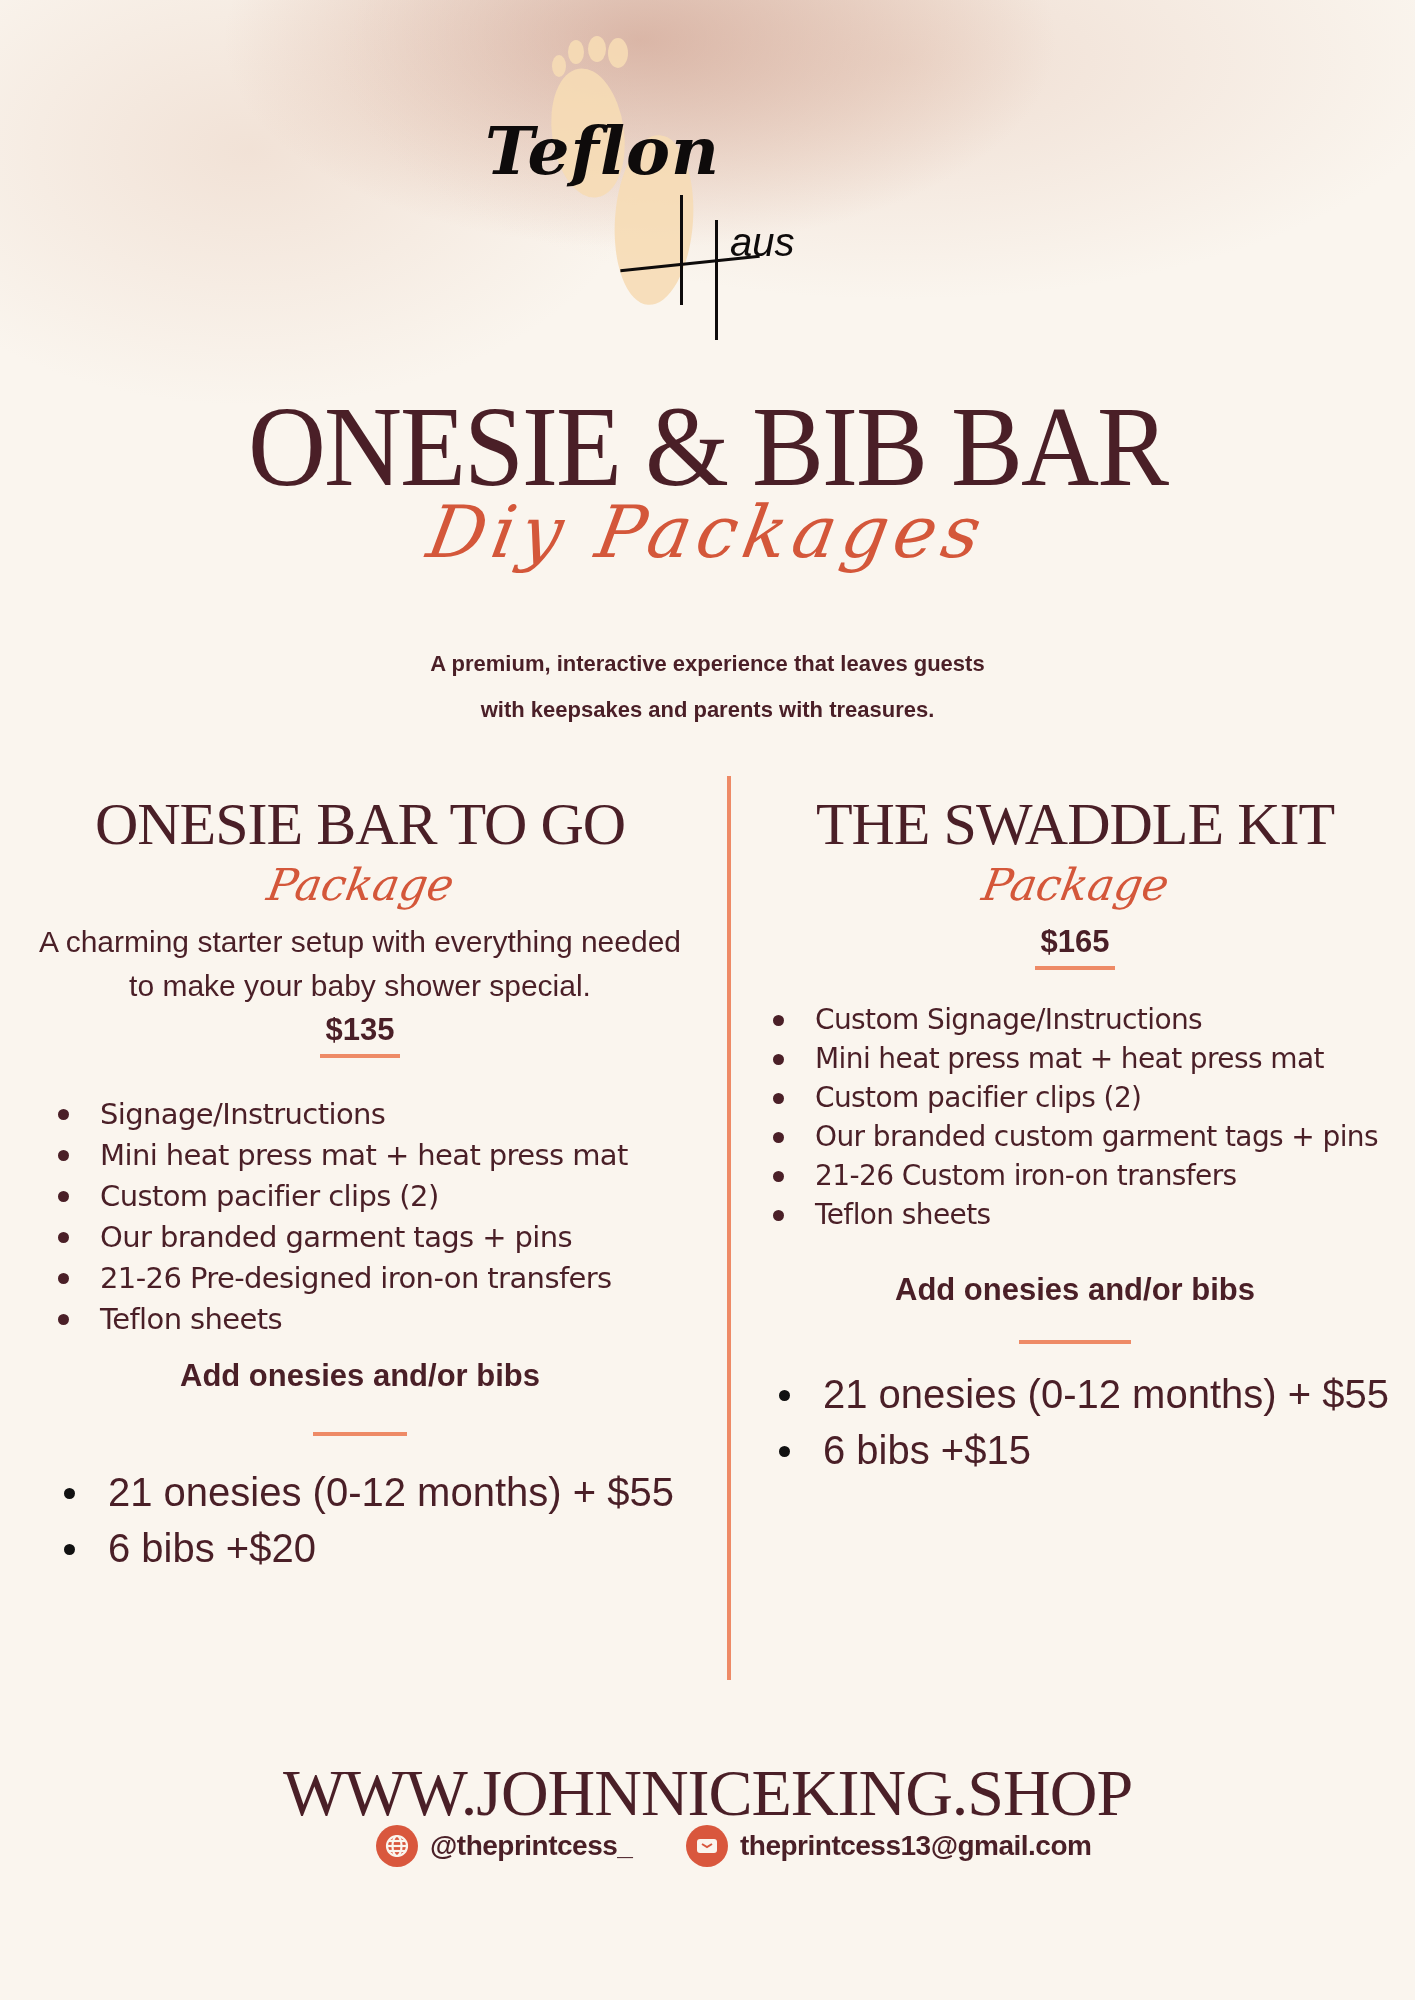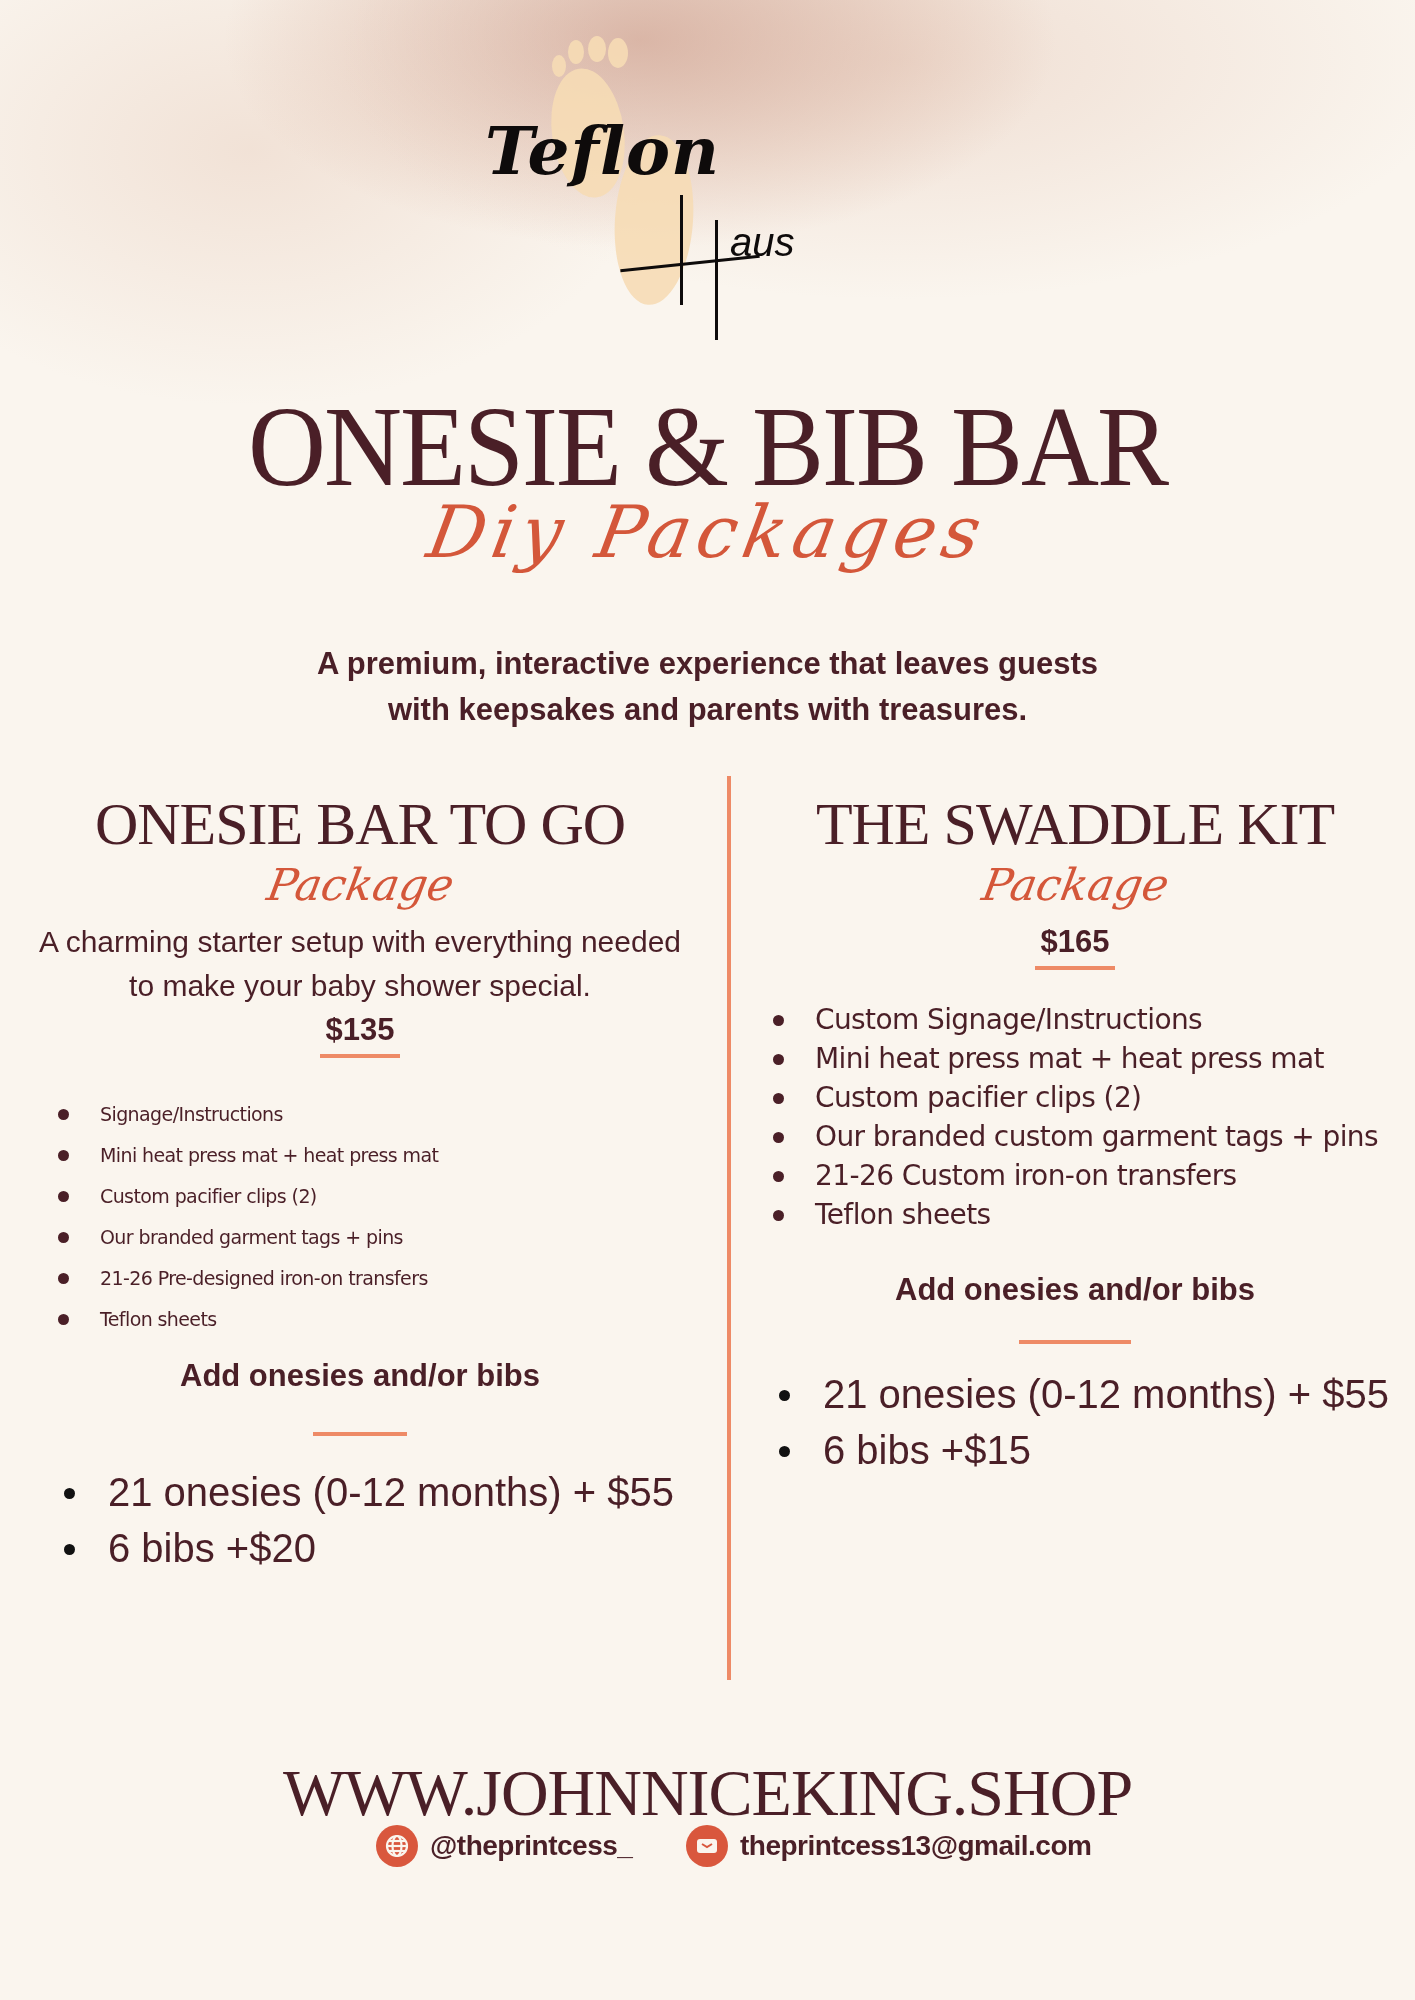--- a/index.html
+++ b/index.html
@@ -42,39 +42,39 @@
   }
   .script {
     font-family: "DejaVu Serif", serif; font-style: italic; color: #d4573a; font-weight: 300;
   }
   .subtitle-script {
     position: absolute; left: 0; width: 1415px; top: 490px; text-align: center;
     font-size: 72px; letter-spacing: 6px; transform: skewX(-10deg);
   }
   .tagline {
     position: absolute; left: 0; width: 1415px; top: 641px; text-align: center;
-    font-size: 31px; font-weight: bold; line-height: 46px; color: #4a1f27;
+    font-size: 22px; font-weight: bold; line-height: 46px; color: #4a1f27;
   }
   .divider-v { position: absolute; left: 727px; top: 776px; width: 4px; height: 904px; background: #ee8a66; }
 
   .col { position: absolute; top: 790px; width: 660px; }
   .col.left { left: 30px; }
   .col.right { left: 745px; }
   .pkg-title {
     text-align: center; font-family: "Liberation Serif", serif; font-size: 60px;
     color: #4a1f27; letter-spacing: -1px; height: 68px; line-height: 68px;
   }
   .pkg-script { text-align: center; font-size: 44px; height: 62px; line-height: 54px; transform: skewX(-10deg); }
   .pkg-desc { text-align: center; font-size: 30px; line-height: 44px; color: #4a1f27; }
   .col.right .pkg-desc { font-size: 28px; line-height: 41px; margin-top: 8px; }
   .price-wrap { text-align: center; margin-top: 4px; }
   .price { display: inline-block; font-size: 31px; font-weight: bold; color: #4a1f27; padding: 0 6px 6px; border-bottom: 4px solid #ee8a66; }
 
   .features { list-style: none; margin-top: 36px; }
-  .features li { position: relative; padding-left: 70px; font-family: "DejaVu Sans", sans-serif; font-size: 19px; line-height: 41px; color: #4a1f27; letter-spacing: -0.6px; }
+  .features li { position: relative; padding-left: 70px; font-family: "DejaVu Sans", sans-serif; font-size: 29px; line-height: 41px; color: #4a1f27; letter-spacing: -0.6px; }
   .col.right .features li { line-height: 39px; font-size: 28px; }
   .features li .dot { position: absolute; left: 28px; top: 15px; width: 11px; height: 11px; border-radius: 50%; background: #4a1f27; }
   .addon-head { text-align: center; font-size: 31px; font-weight: bold; color: #4a1f27; margin-top: 18px; }
   .col.right .addon-head { margin-top: 38px; }
   .addon-rule { width: 94px; height: 4px; background: #ee8a66; margin: 38px auto 0; }
   .col.right .addon-rule { width: 112px; margin-top: 32px; }
   .addons { list-style: none; margin-top: 28px; }
   .addons li { position: relative; padding-left: 78px; font-size: 40px; line-height: 56px; color: #4a1f27; }
   .addons li .dot { position: absolute; left: 34px; top: 24px; width: 11px; height: 11px; border-radius: 50%; background: #111; }
 

